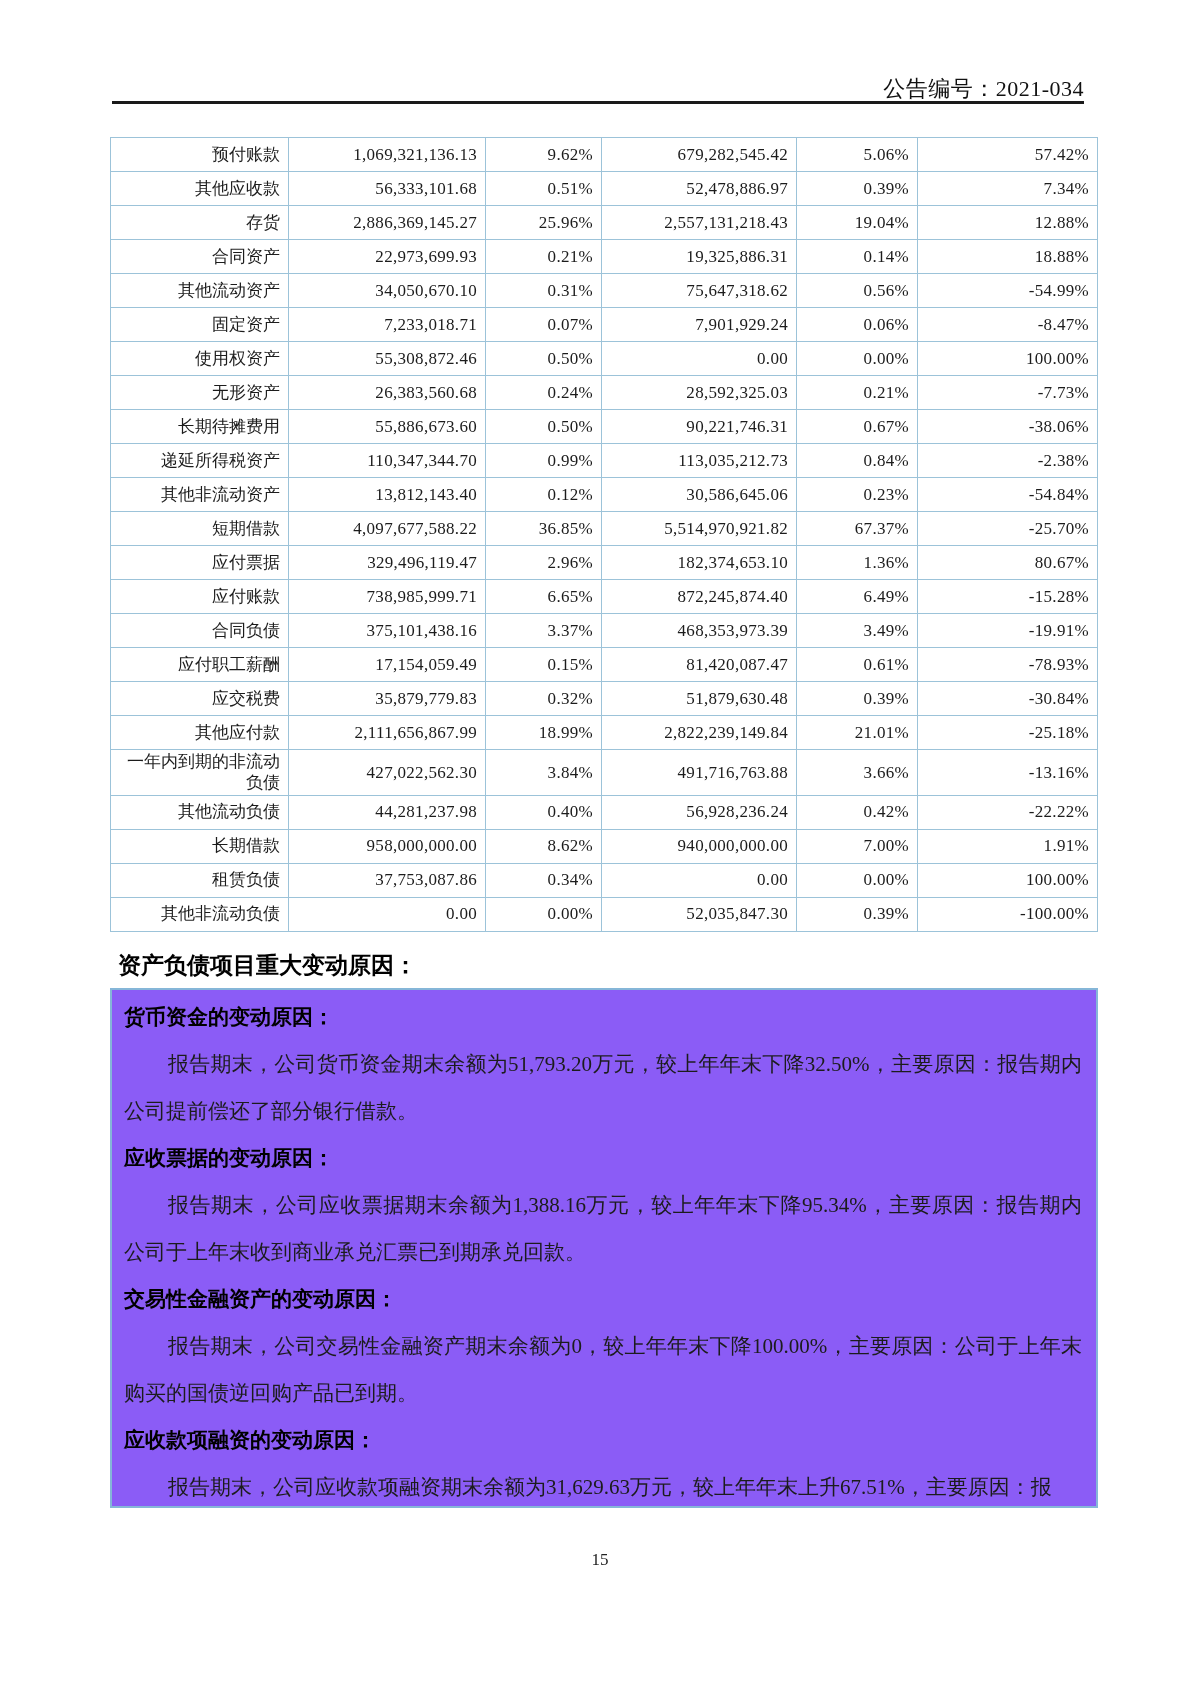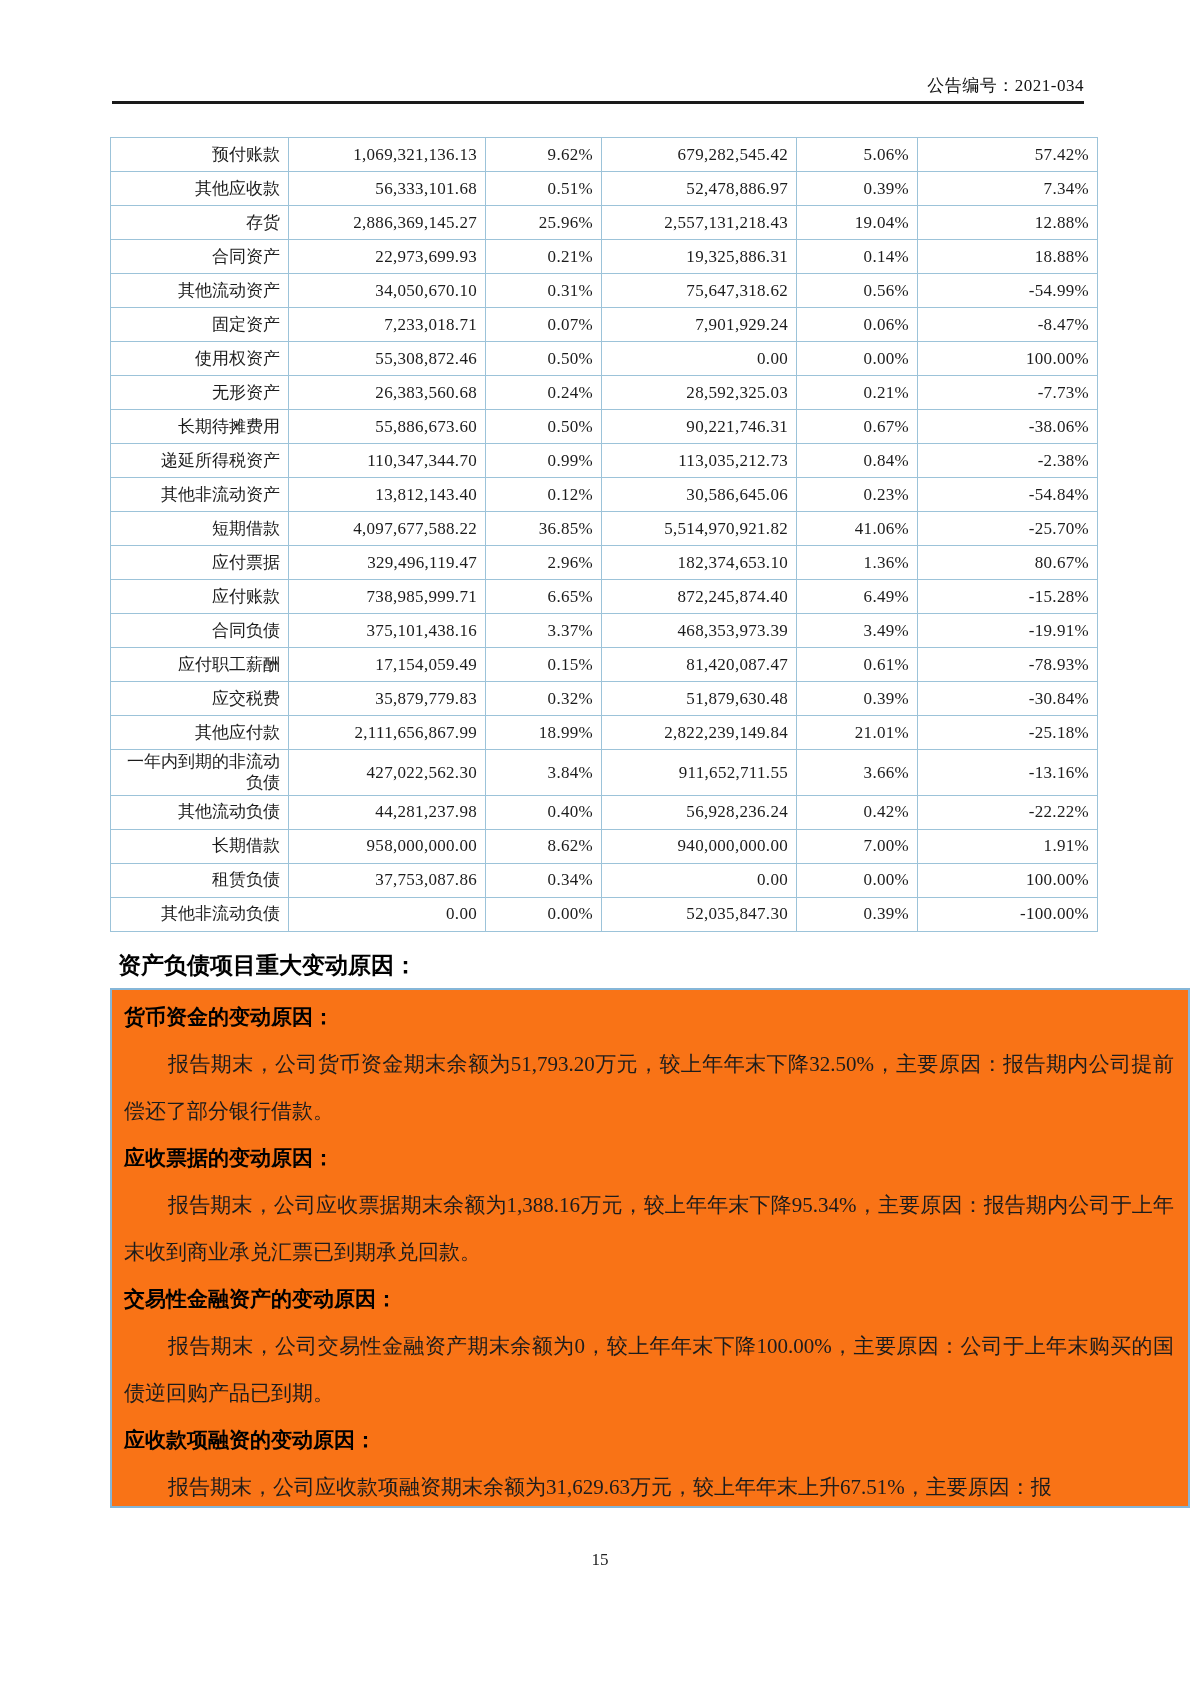--- a/index.html
+++ b/index.html
@@ -11,21 +11,21 @@
     overflow: hidden;
   }
   .page {
     position: absolute; inset: 0;
     background: #ffffff;
   }
   
   .header {
     position: absolute; top: 74px; left: 112px; width: 972px;
     text-align: right;
-    font-size: 17px;
+    font-size: 22px;
     letter-spacing: 0.5px;
     color: #111;
   }
   .header-rule {
     position: absolute; top: 101px; left: 112px; width: 972px;
     height: 3px; background: #1a1a1a;
   }
   
   .data-table {
     position: absolute; top: 137px; left: 110px;
@@ -46,24 +46,24 @@
   .data-table td.col-item { text-align: right; }
   .data-table td.col-num  { text-align: right; font-variant-numeric: tabular-nums; letter-spacing: 0.3px; }
   
   .section-title {
     position: absolute; top: 950px; left: 118px;
     font-size: 23px; font-weight: bold; color: #000;
   }
   
   .reasons-box {
     position: absolute; top: 988px; left: 110px;
-    width: 1080px;
+    width: 988px;
     box-sizing: border-box;
     border: 2px solid #85b6d8;
-    background: #f97316;
+    background: #8b5cf6;
     padding: 4px 14px 6px 12px;
     overflow: hidden;
     max-height: 520px;
   }
   .reason-heading {
     font-size: 21px; font-weight: bold; color: #000;
     line-height: 47px;
   }
   .reason-body {
     margin: 0;
@@ -186,21 +186,21 @@
           <td class="col-num">0.12%</td>
           <td class="col-num">30,586,645.06</td>
           <td class="col-num">0.23%</td>
           <td class="col-num">-54.84%</td>
         </tr>
         <tr>
           <td class="col-item">短期借款</td>
           <td class="col-num">4,097,677,588.22</td>
           <td class="col-num">36.85%</td>
           <td class="col-num">5,514,970,921.82</td>
-          <td class="col-num">41.06%</td>
+          <td class="col-num">67.37%</td>
           <td class="col-num">-25.70%</td>
         </tr>
         <tr>
           <td class="col-item">应付票据</td>
           <td class="col-num">329,496,119.47</td>
           <td class="col-num">2.96%</td>
           <td class="col-num">182,374,653.10</td>
           <td class="col-num">1.36%</td>
           <td class="col-num">80.67%</td>
         </tr>
@@ -241,21 +241,21 @@
           <td class="col-num">2,111,656,867.99</td>
           <td class="col-num">18.99%</td>
           <td class="col-num">2,822,239,149.84</td>
           <td class="col-num">21.01%</td>
           <td class="col-num">-25.18%</td>
         </tr>
         <tr>
           <td class="col-item">一年内到期的非流动负债</td>
           <td class="col-num">427,022,562.30</td>
           <td class="col-num">3.84%</td>
-          <td class="col-num">911,652,711.55</td>
+          <td class="col-num">491,716,763.88</td>
           <td class="col-num">3.66%</td>
           <td class="col-num">-13.16%</td>
         </tr>
         <tr>
           <td class="col-item">其他流动负债</td>
           <td class="col-num">44,281,237.98</td>
           <td class="col-num">0.40%</td>
           <td class="col-num">56,928,236.24</td>
           <td class="col-num">0.42%</td>
           <td class="col-num">-22.22%</td>

